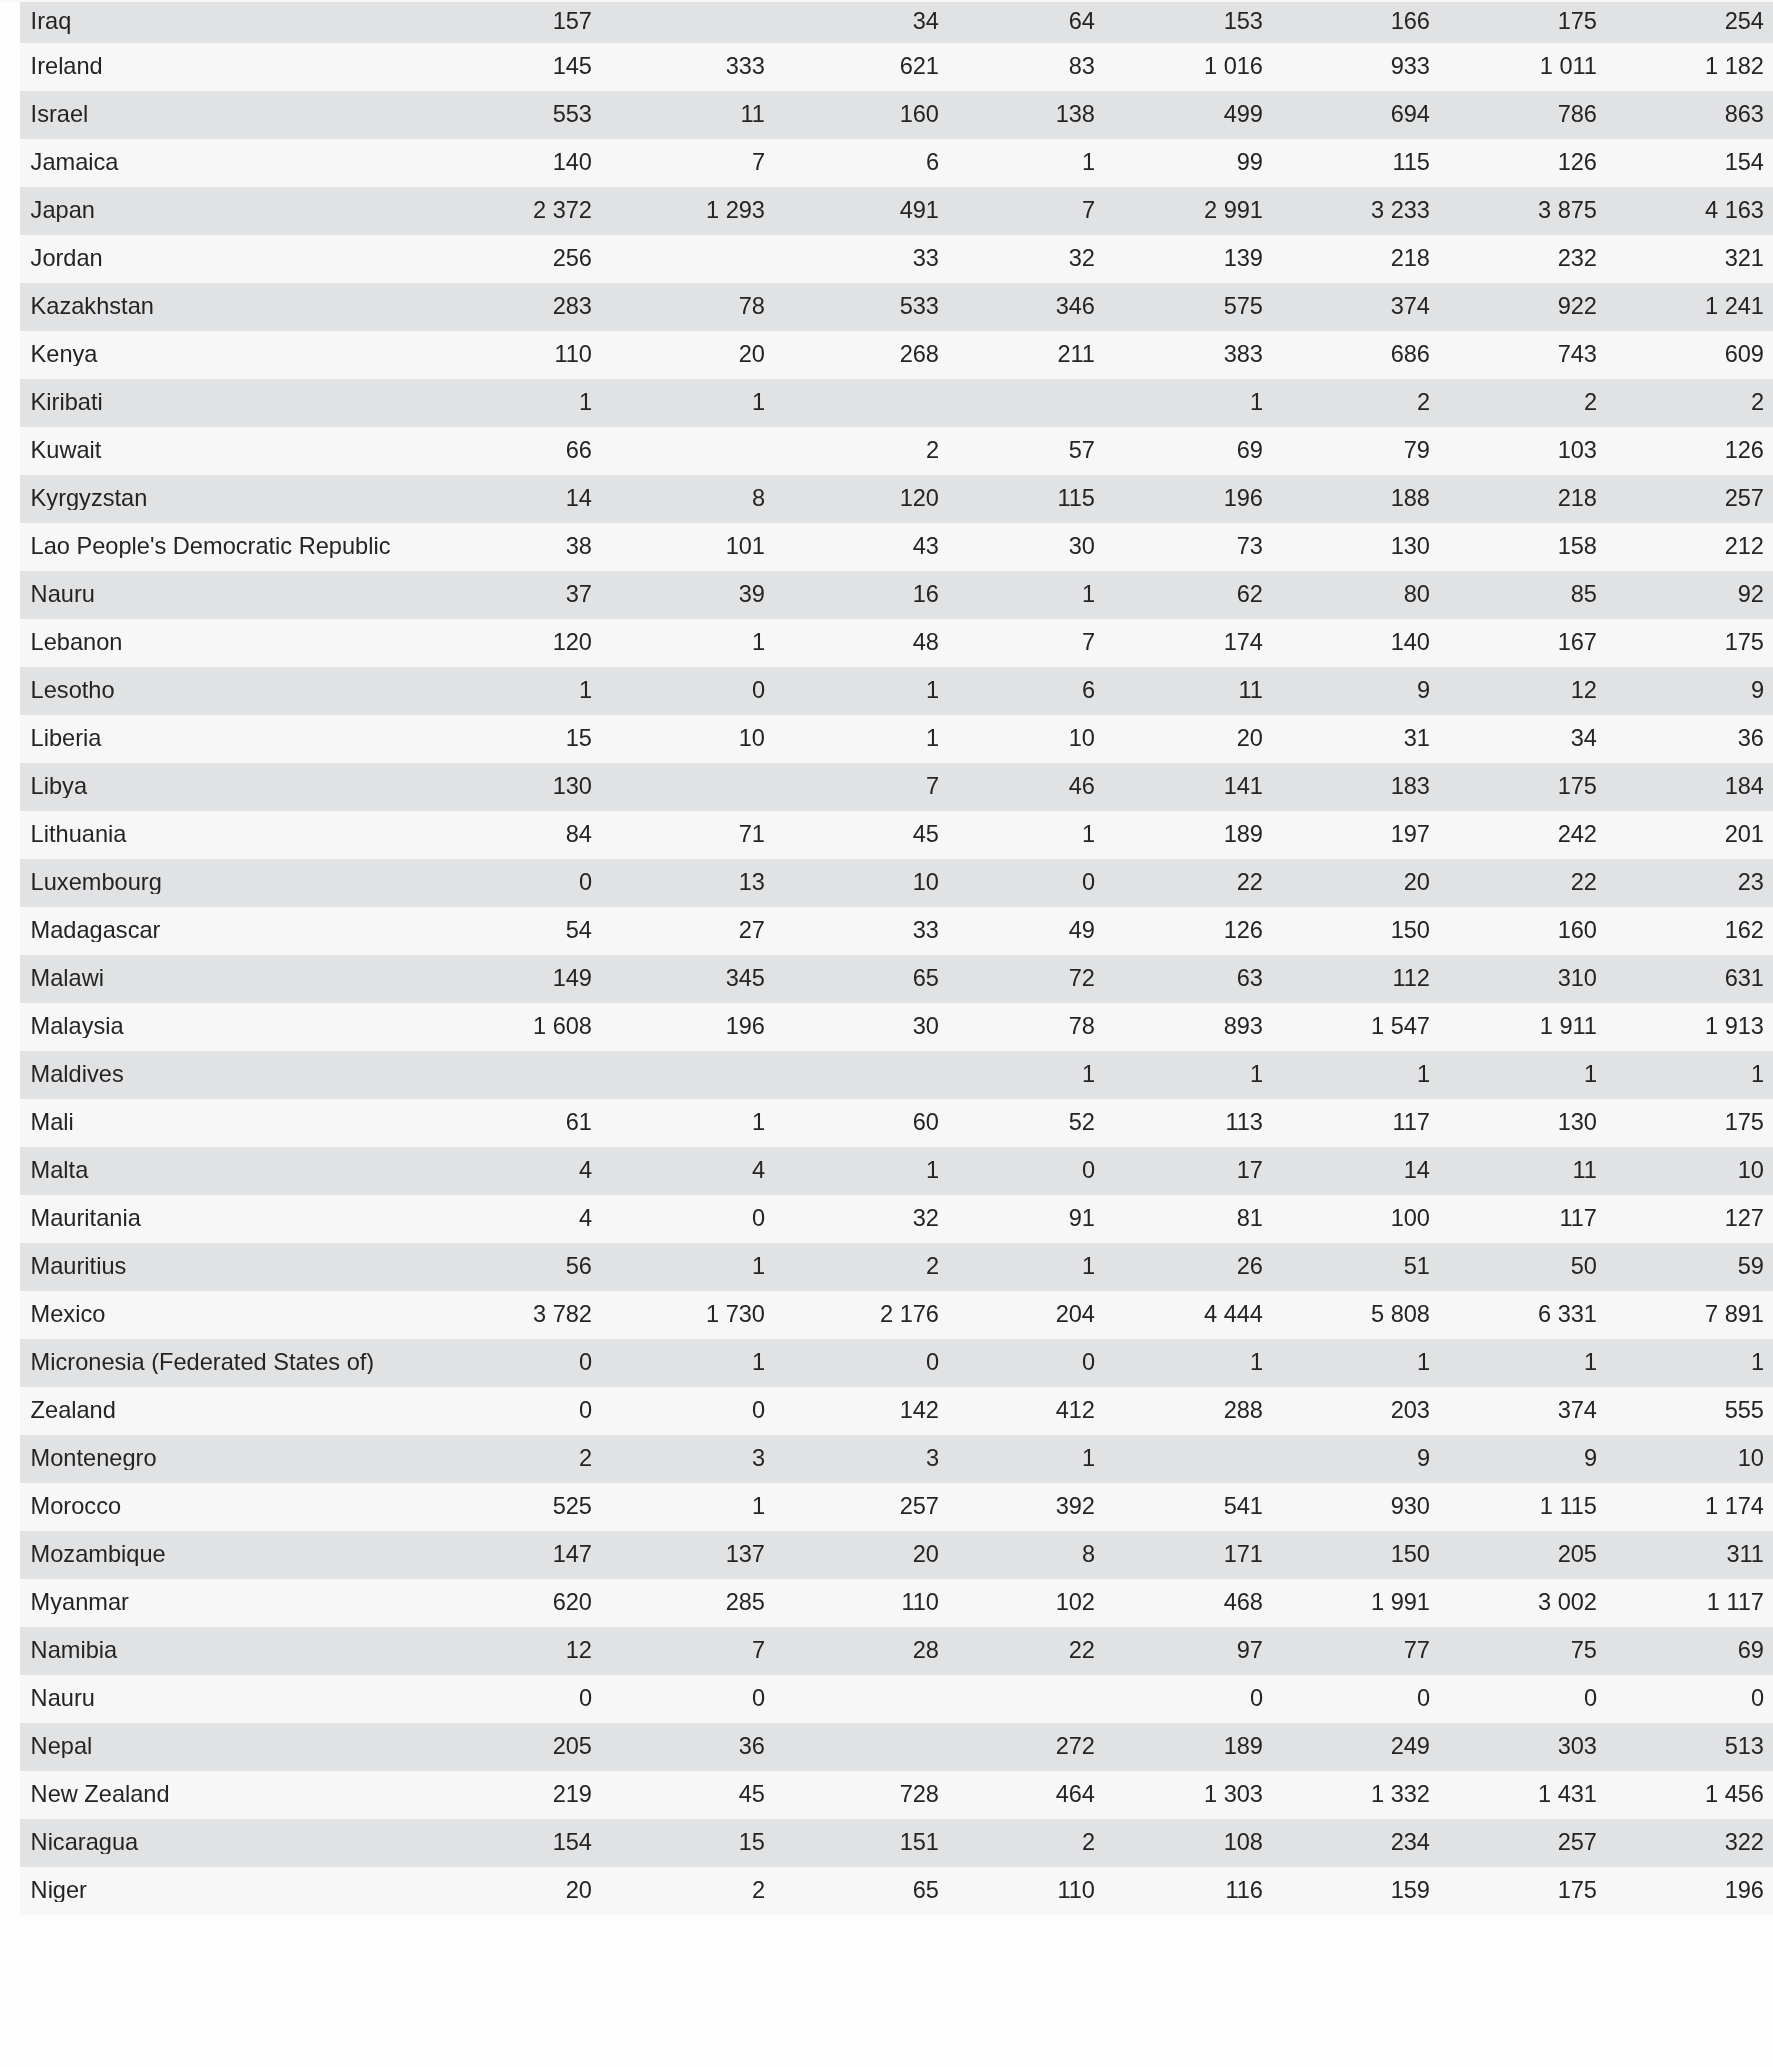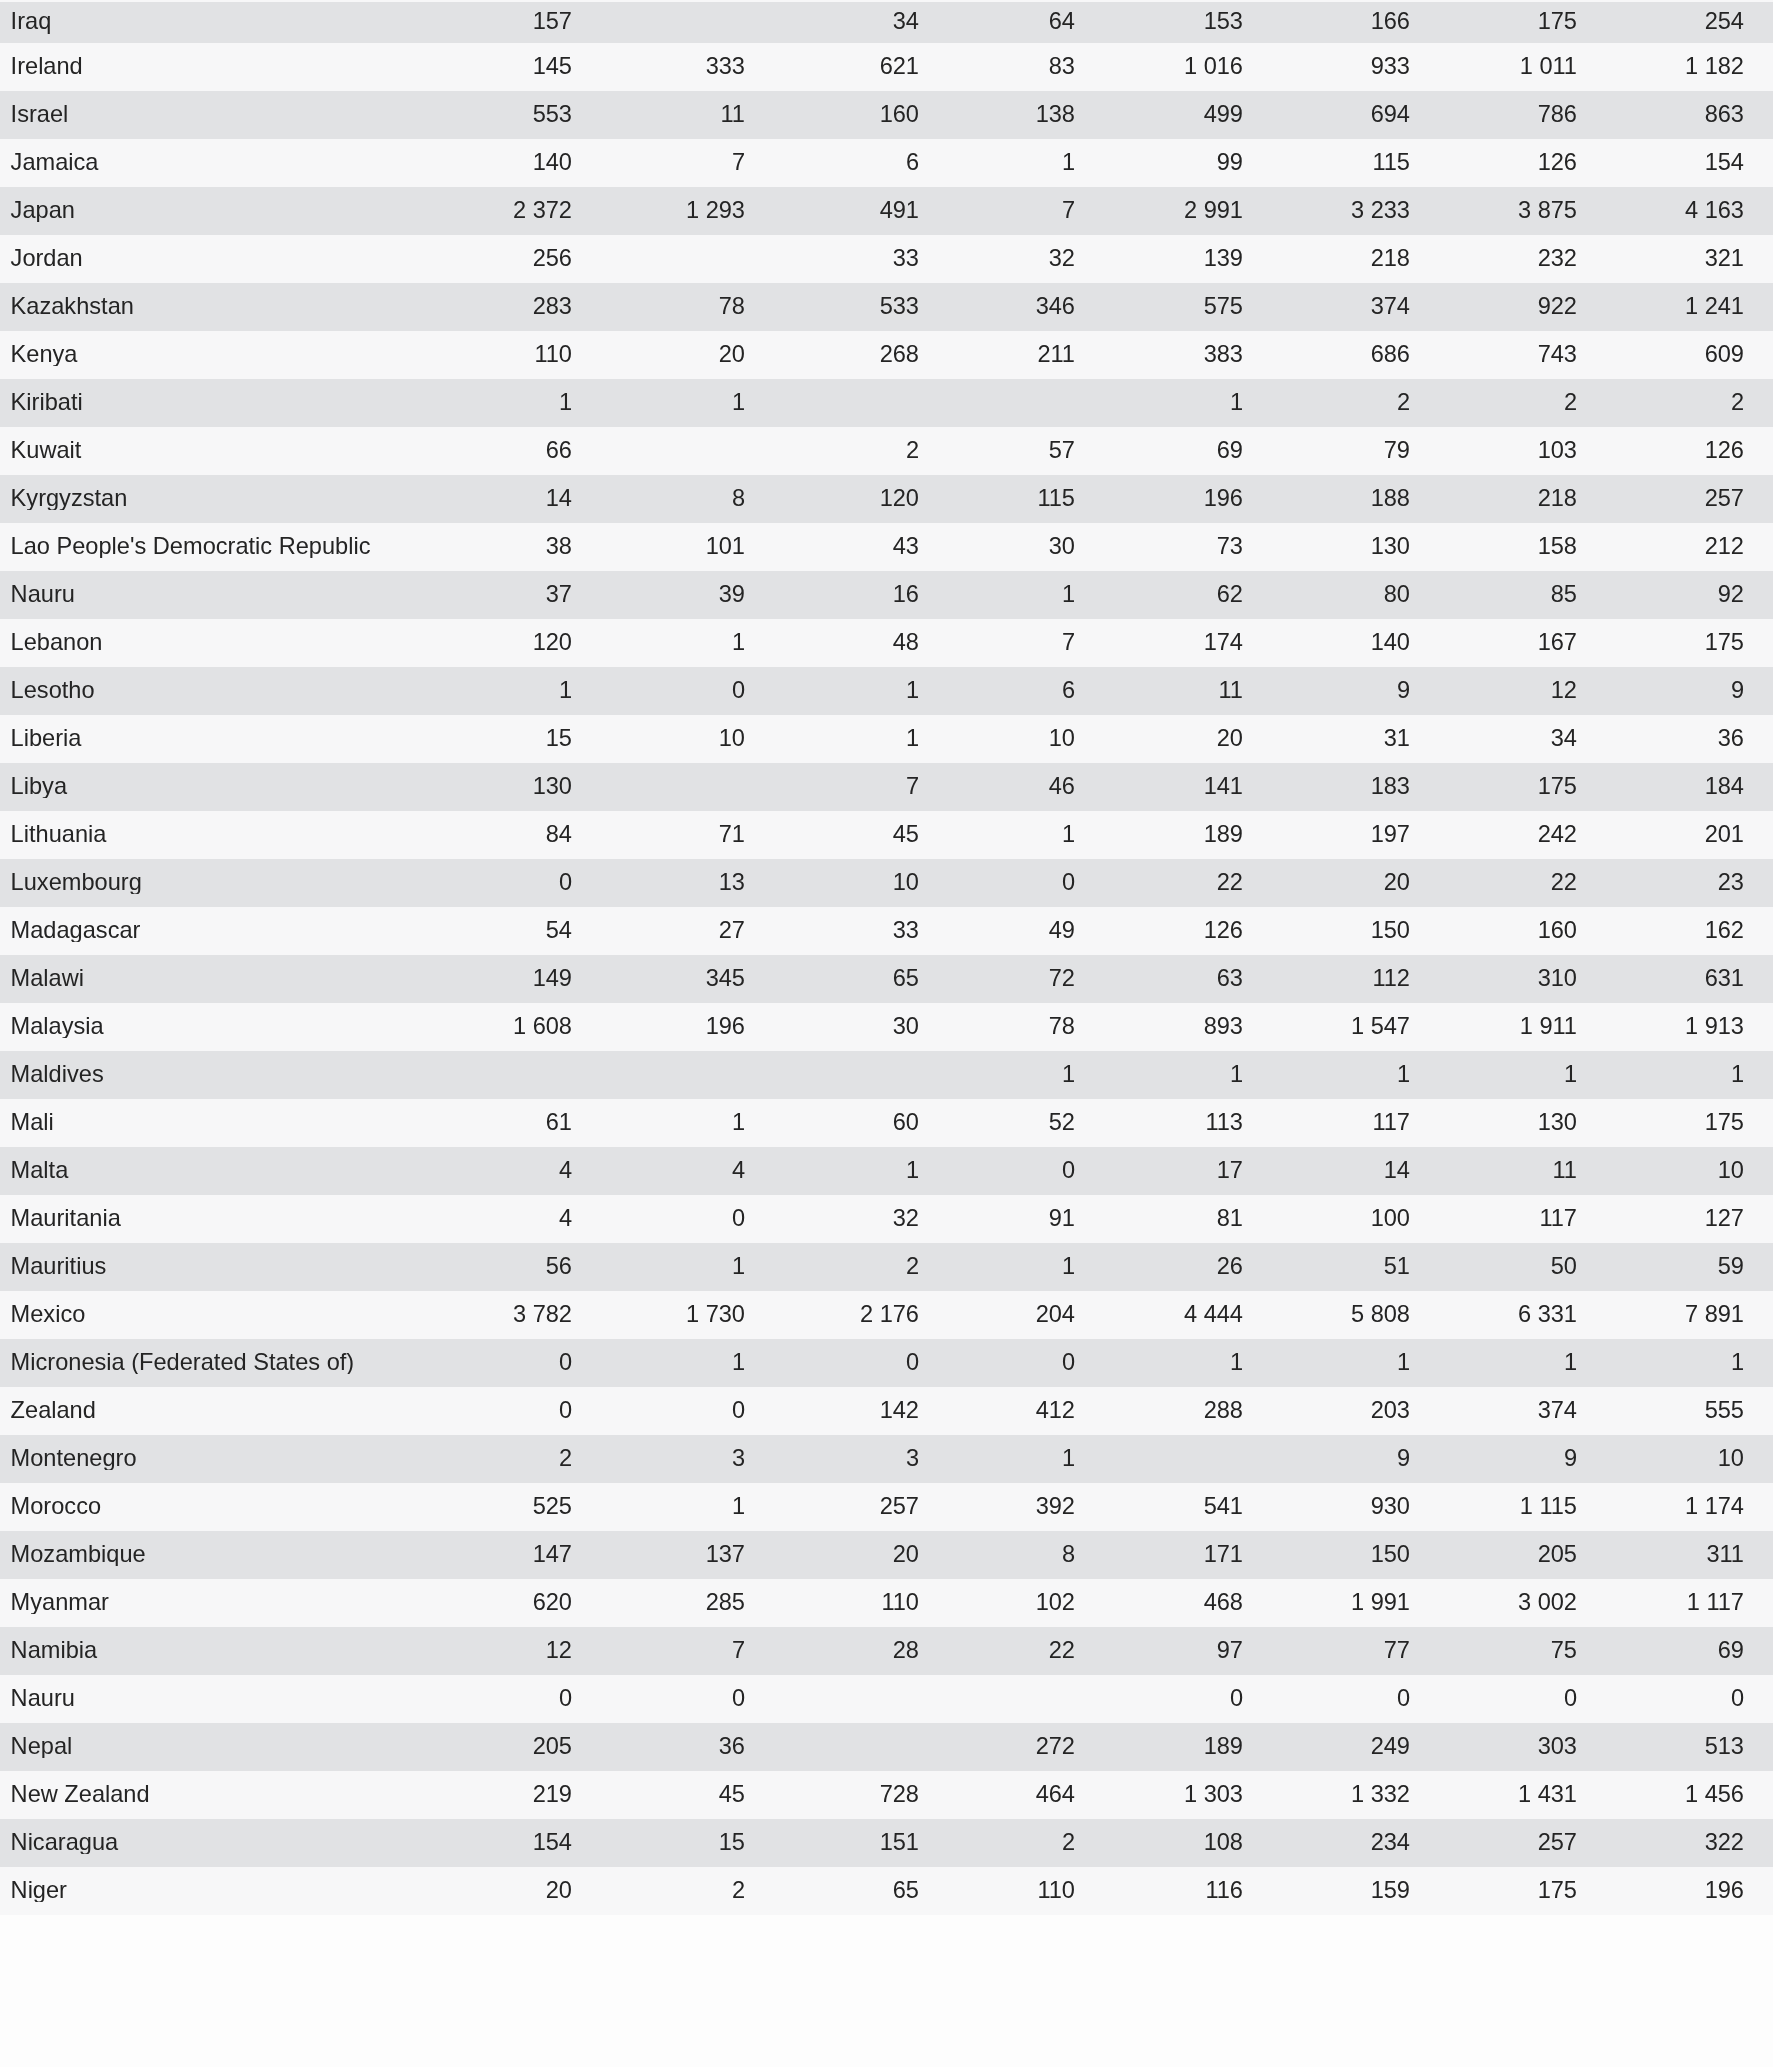--- a/index.html
+++ b/index.html
@@ -13,20 +13,21 @@
     background:#fdfdfd;
     font-family:"Liberation Sans", sans-serif;
     color:#242424;
   }
   .prev-row-sliver{
     height:1.6px;
     background:#f7f7f8;
   }
   .country-table{
     width:1461px;
+    padding-left:20px;
   }
   .row{
     display:grid;
     grid-template-columns:405px 167px 173px 174px 156px 168px 167px 167px 167px;
     height:48px;
     align-items:center;
     padding-right:31px;
     box-sizing:content-box;
     width:1742px;
   }

